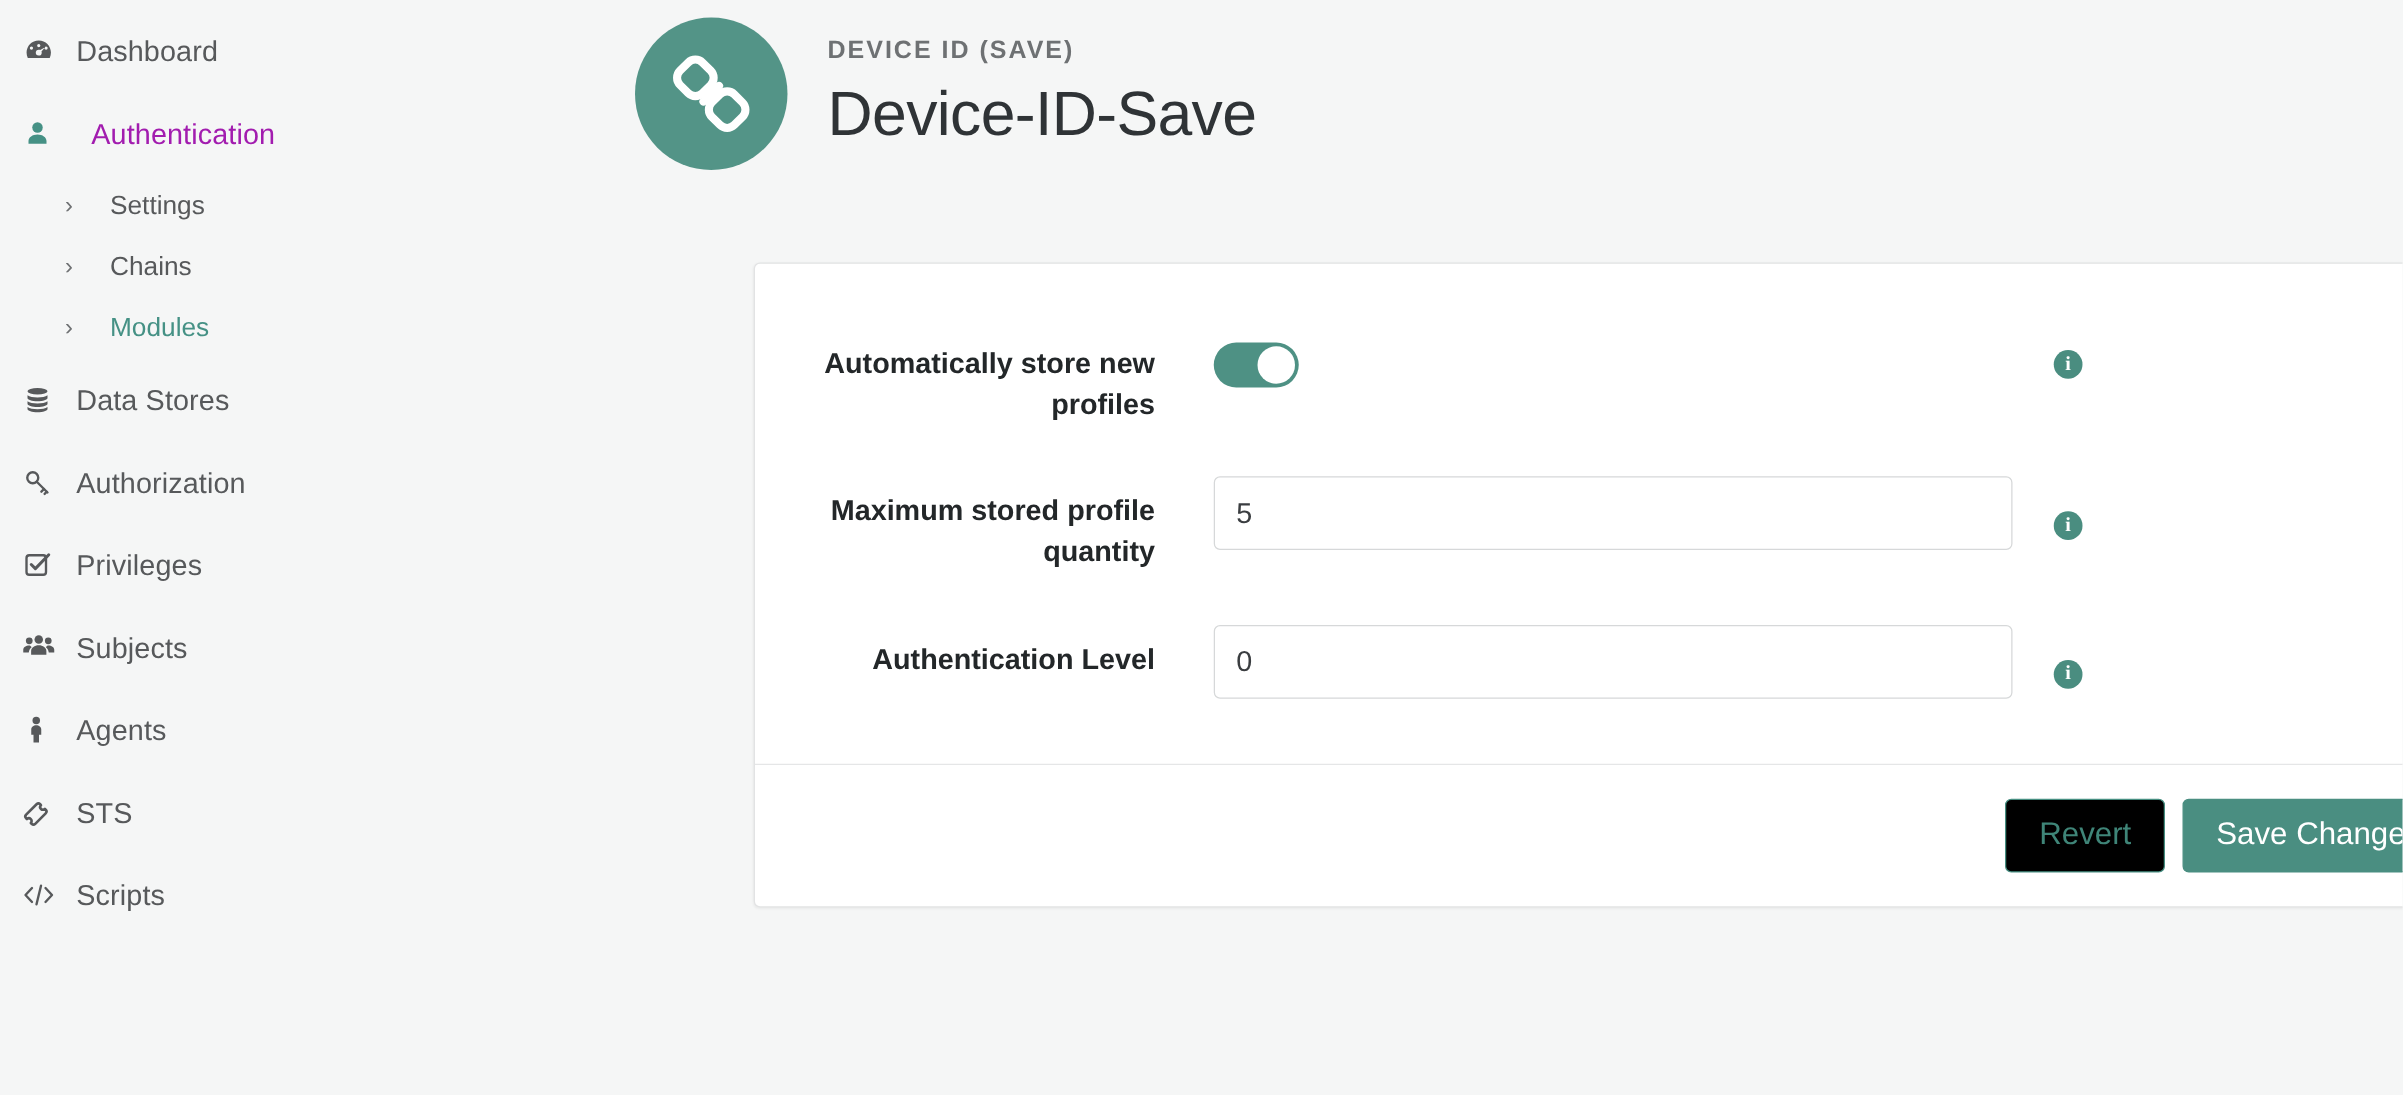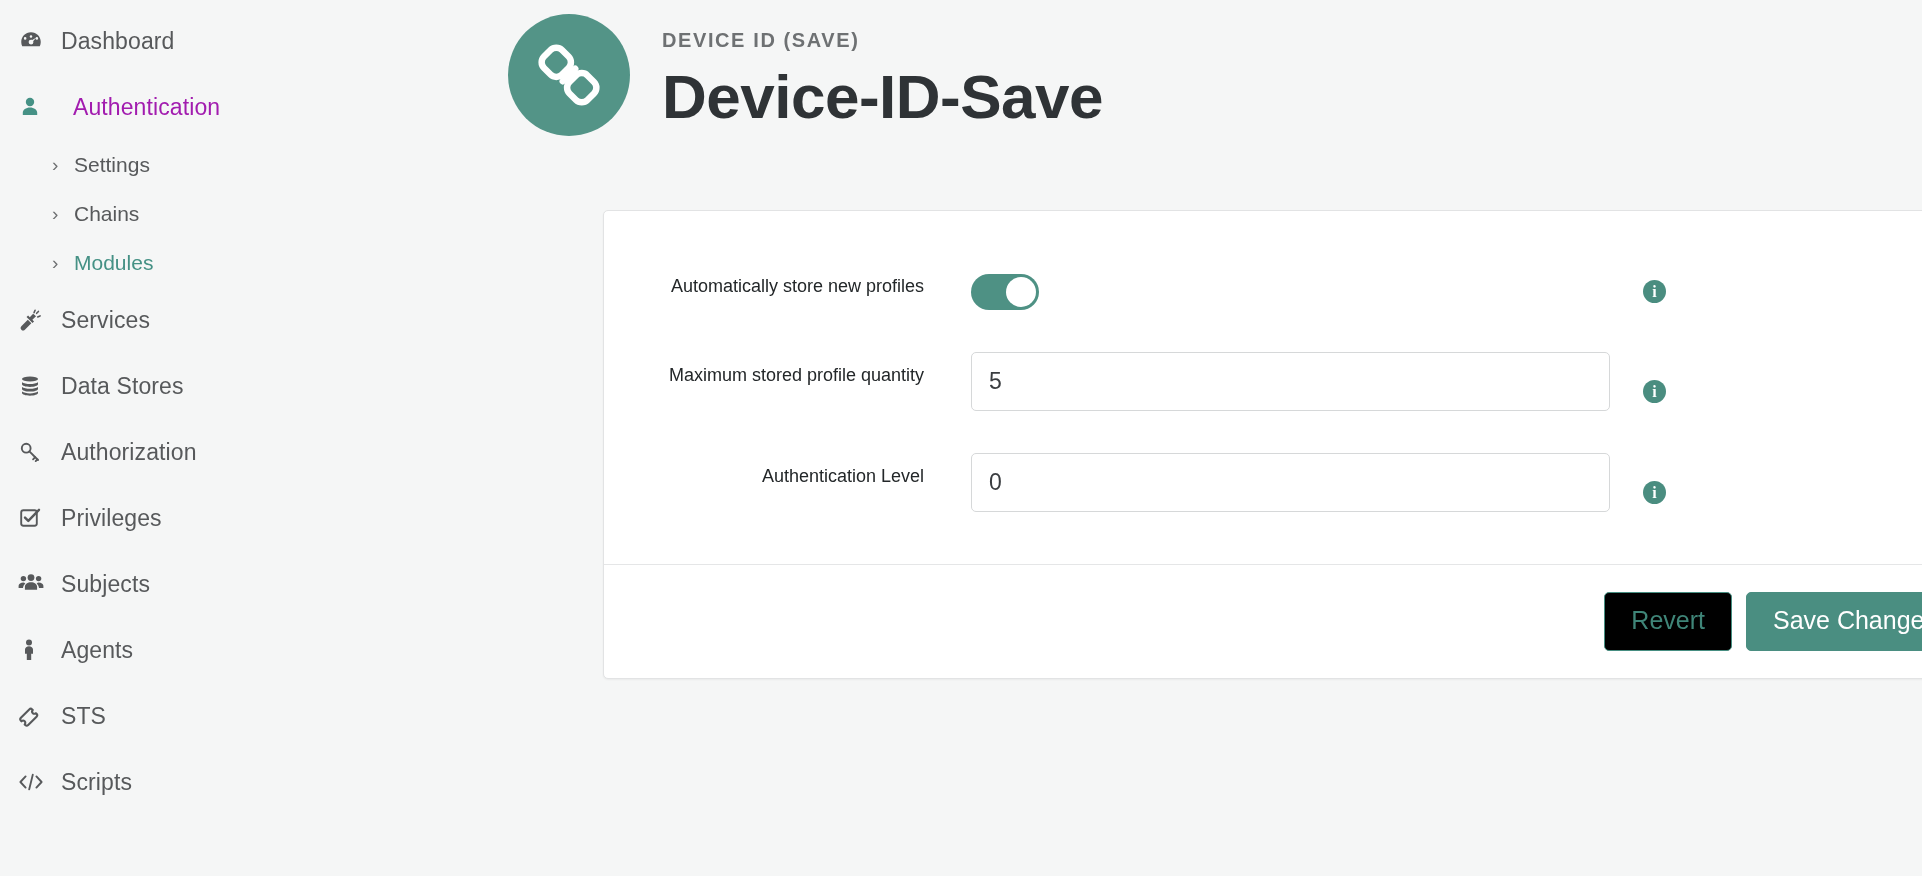--- a/index.html
+++ b/index.html
@@ -67,21 +67,21 @@
     color: #57595b;
     font-size: 21px;
   }
   .sub-item .chev {
     width: 22px;
     flex: 0 0 22px;
     color: #6f7173;
     font-size: 19px;
     line-height: 1;
   }
-  .sub-item .sub-label { white-space: nowrap; }
+  .sub-item .sub-label { margin-left: 14px; white-space: nowrap; }
   .sub-item.active { color: #459185; }
 
   
   .main {
     flex: 1 1 auto;
     position: relative;
   }
 
   .page-header {
     display: flex;
@@ -109,22 +109,22 @@
   .eyebrow {
     font-size: 20px;
     font-weight: bold;
     letter-spacing: 1.6px;
     color: #6e7173;
     text-transform: uppercase;
     line-height: 1;
   }
   .page-title {
     margin-top: 14px;
-    font-size: 62px;
-    font-weight: 700;
+    font-size: 50px;
+    font-weight: 400;
     color: #2f3336;
     line-height: 1.08;
     letter-spacing: -0.5px;
     white-space: nowrap;
   }
 
   
   .panel {
     position: absolute;
     left: 103px;
@@ -145,22 +145,22 @@
     align-items: flex-start;
     margin-bottom: 42px;
   }
   .form-row:last-child { margin-bottom: 4px; }
 
   .form-label {
     width: 367px;
     flex: 0 0 367px;
     text-align: right;
     padding-right: 47px;
-    font-size: 18px;
-    font-weight: normal;
+    font-size: 23px;
+    font-weight: bold;
     color: #232729;
     line-height: 1.42;
     padding-top: 11px;
   }
 
   .form-control {
     flex: 0 0 auto;
     width: 639px;
   }
 
@@ -280,35 +280,20 @@
       <div class="sub-item">
         <span class="chev">›</span>
         <span class="sub-label">Chains</span>
       </div>
       <div class="sub-item active">
         <span class="chev">›</span>
         <span class="sub-label">Modules</span>
       </div>
     </div>
 
-    <div class="nav-item">
-      <span class="nav-icon">
-        <svg width="25" height="25" viewBox="0 0 24 24" fill="currentColor">
-          <path d="M19.8 3.1 18 5M21 7.4 18.6 8.4M16.6 2.3 15.5 4.7"></path>
-          <path d="M14.8 5.3 11.3 8.8l-1.6-1.6-1.5 1.5 5.7 5.7 1.5-1.5-1.6-1.6 3.5-3.5-3-2.5z"></path>
-          <path d="M9.4 11.2 3.2 17.4a2.4 2.4 0 0 0 0 3.4 2.4 2.4 0 0 0 3.4 0l6.2-6.2-3.4-3.4z"></path>
-          <g stroke="currentColor" stroke-width="1.5" stroke-linecap="round" fill="none">
-            <path d="M19.6 3.3 17.9 5.1"></path>
-            <path d="M21.2 7.6 18.9 8.6"></path>
-            <path d="M16.4 2.1 15.4 4.4"></path>
-          </g>
-        </svg>
-      </span>
-      <span class="nav-label">Services</span>
-    </div>
 
     <div class="nav-item">
       <span class="nav-icon">
         <svg width="24" height="24" viewBox="0 0 24 24" fill="currentColor">
           <ellipse cx="12" cy="5" rx="8" ry="2.6"></ellipse>
           <path d="M4 8.2v2.1c0 1.4 3.6 2.6 8 2.6s8-1.2 8-2.6V8.2c-1.6 1.2-4.6 1.8-8 1.8s-6.4-.6-8-1.8z"></path>
           <path d="M4 12.9V15c0 1.4 3.6 2.6 8 2.6s8-1.2 8-2.6v-2.1c-1.6 1.2-4.6 1.8-8 1.8s-6.4-.6-8-1.8z"></path>
           <path d="M4 17.6v1.5c0 1.4 3.6 2.6 8 2.6s8-1.2 8-2.6v-1.5c-1.6 1.2-4.6 1.8-8 1.8s-6.4-.6-8-1.8z"></path>
         </svg>
       </span>

